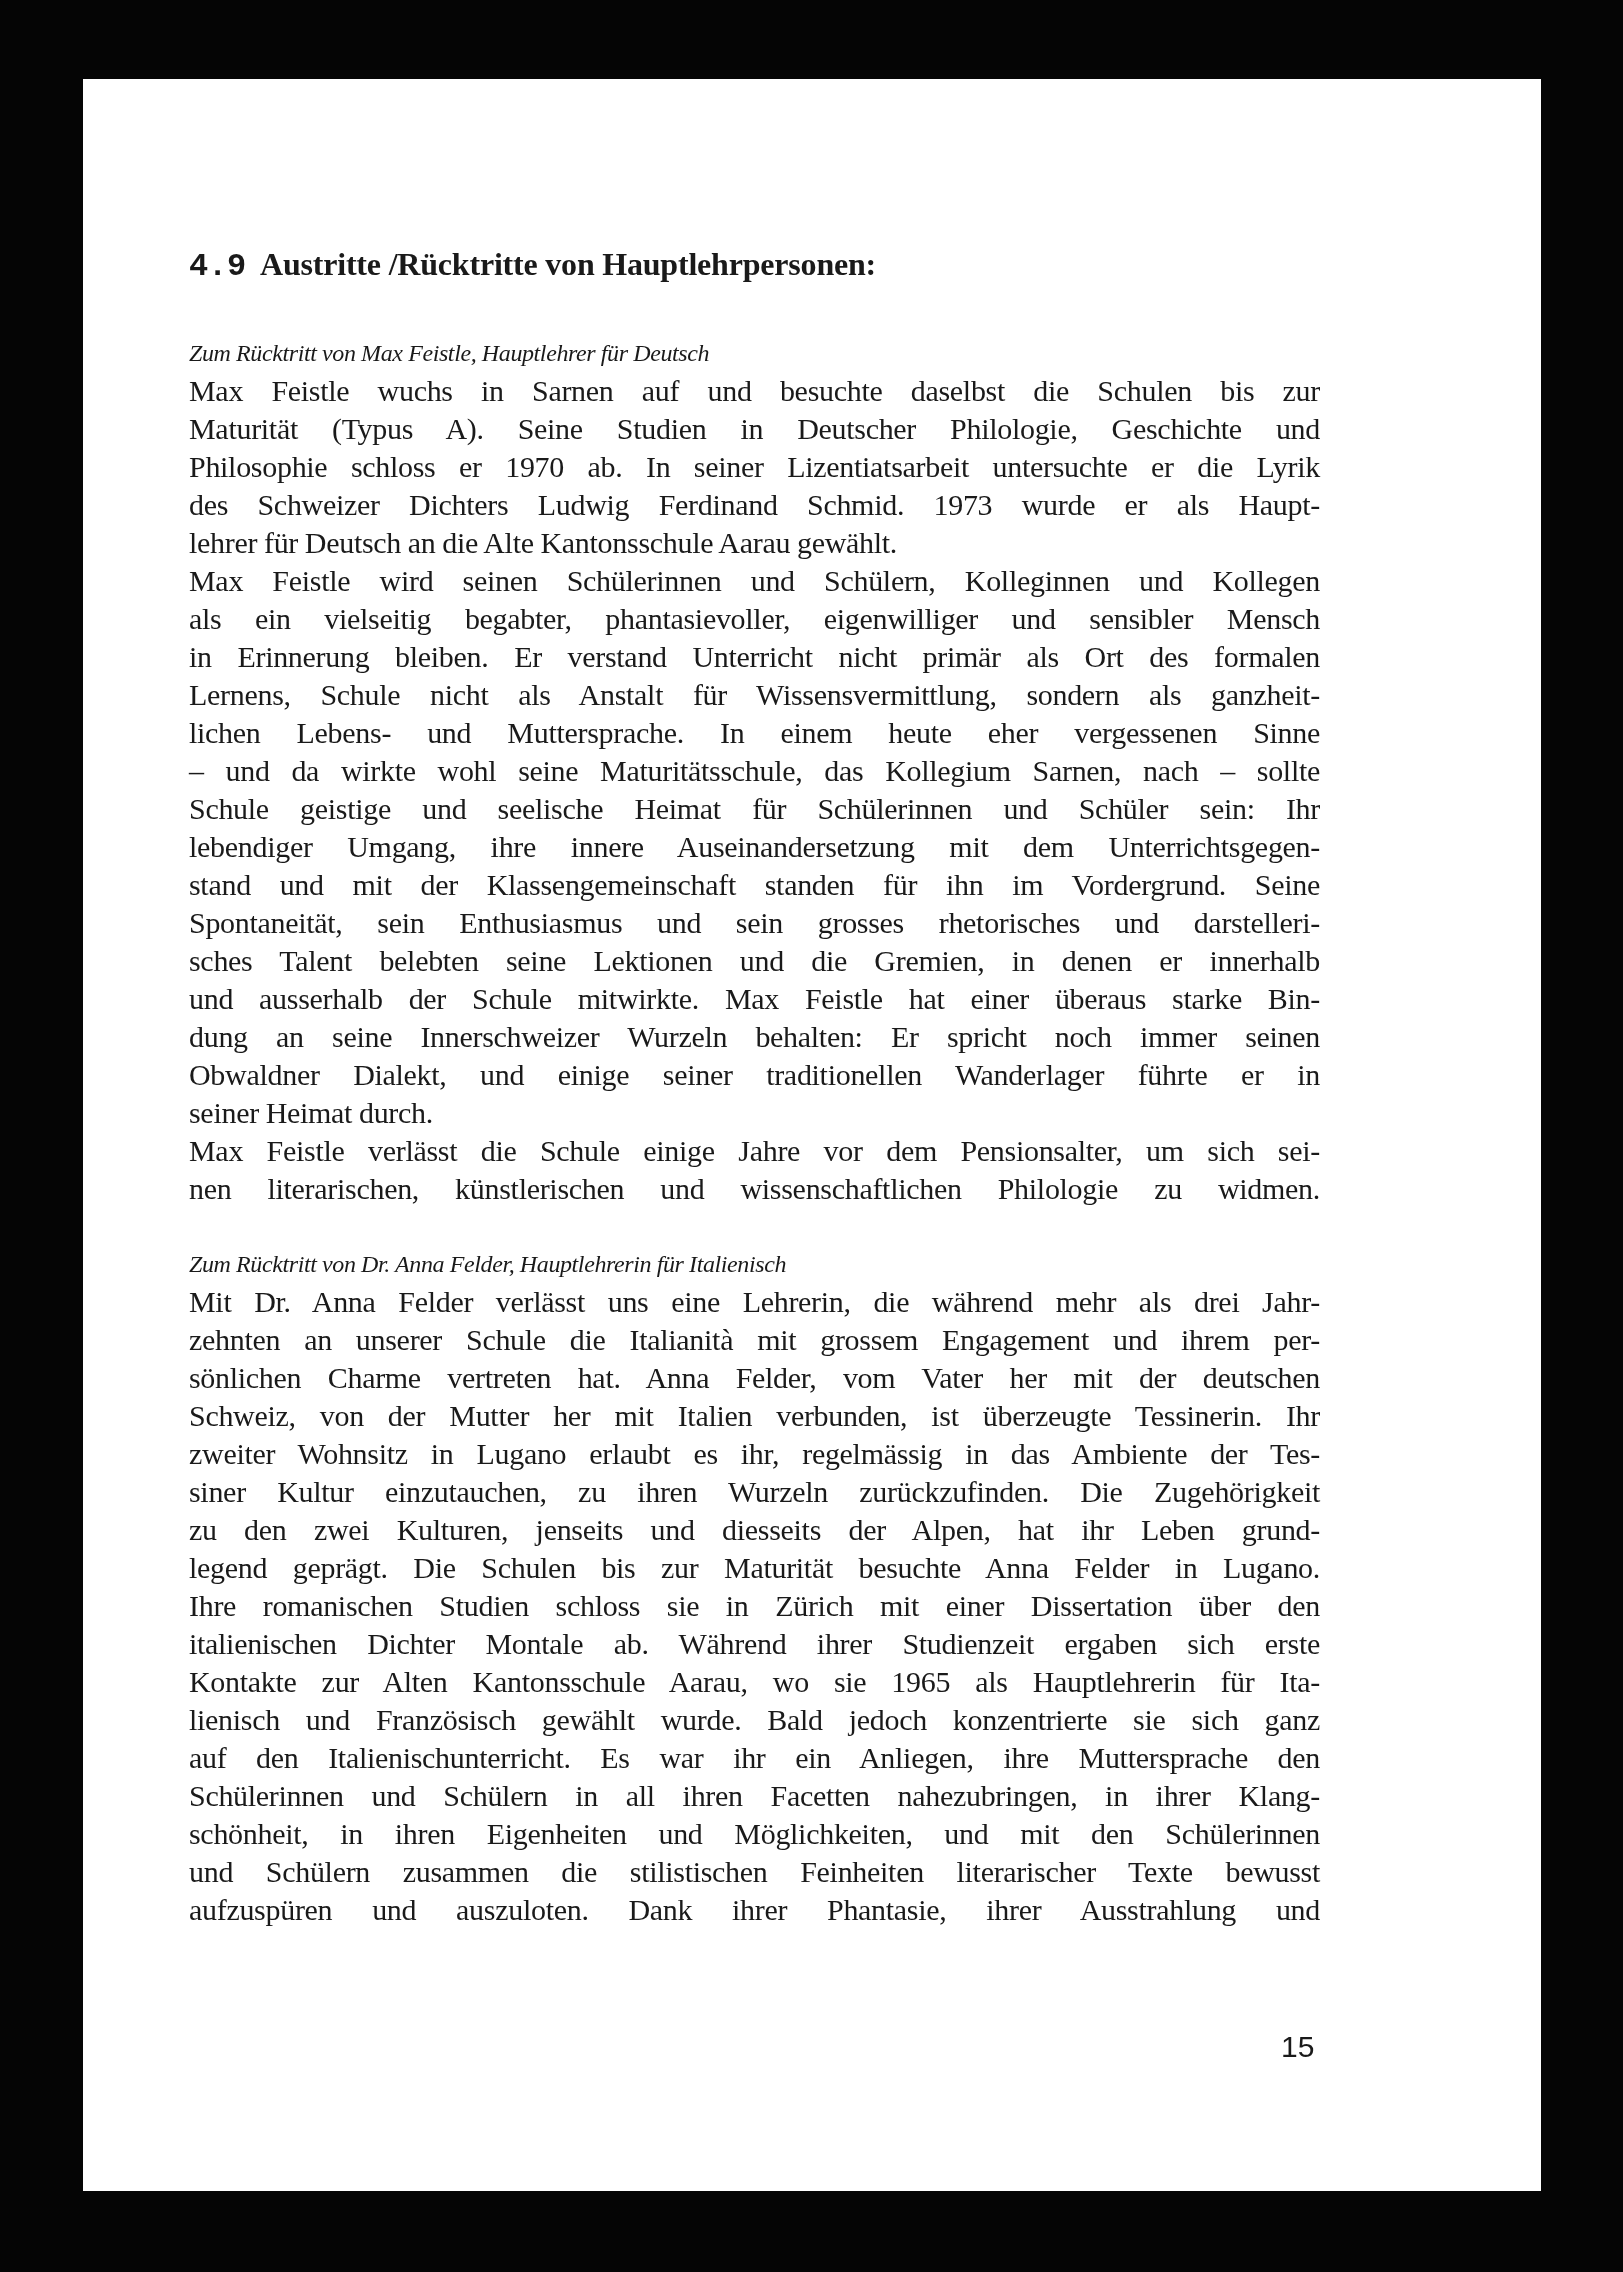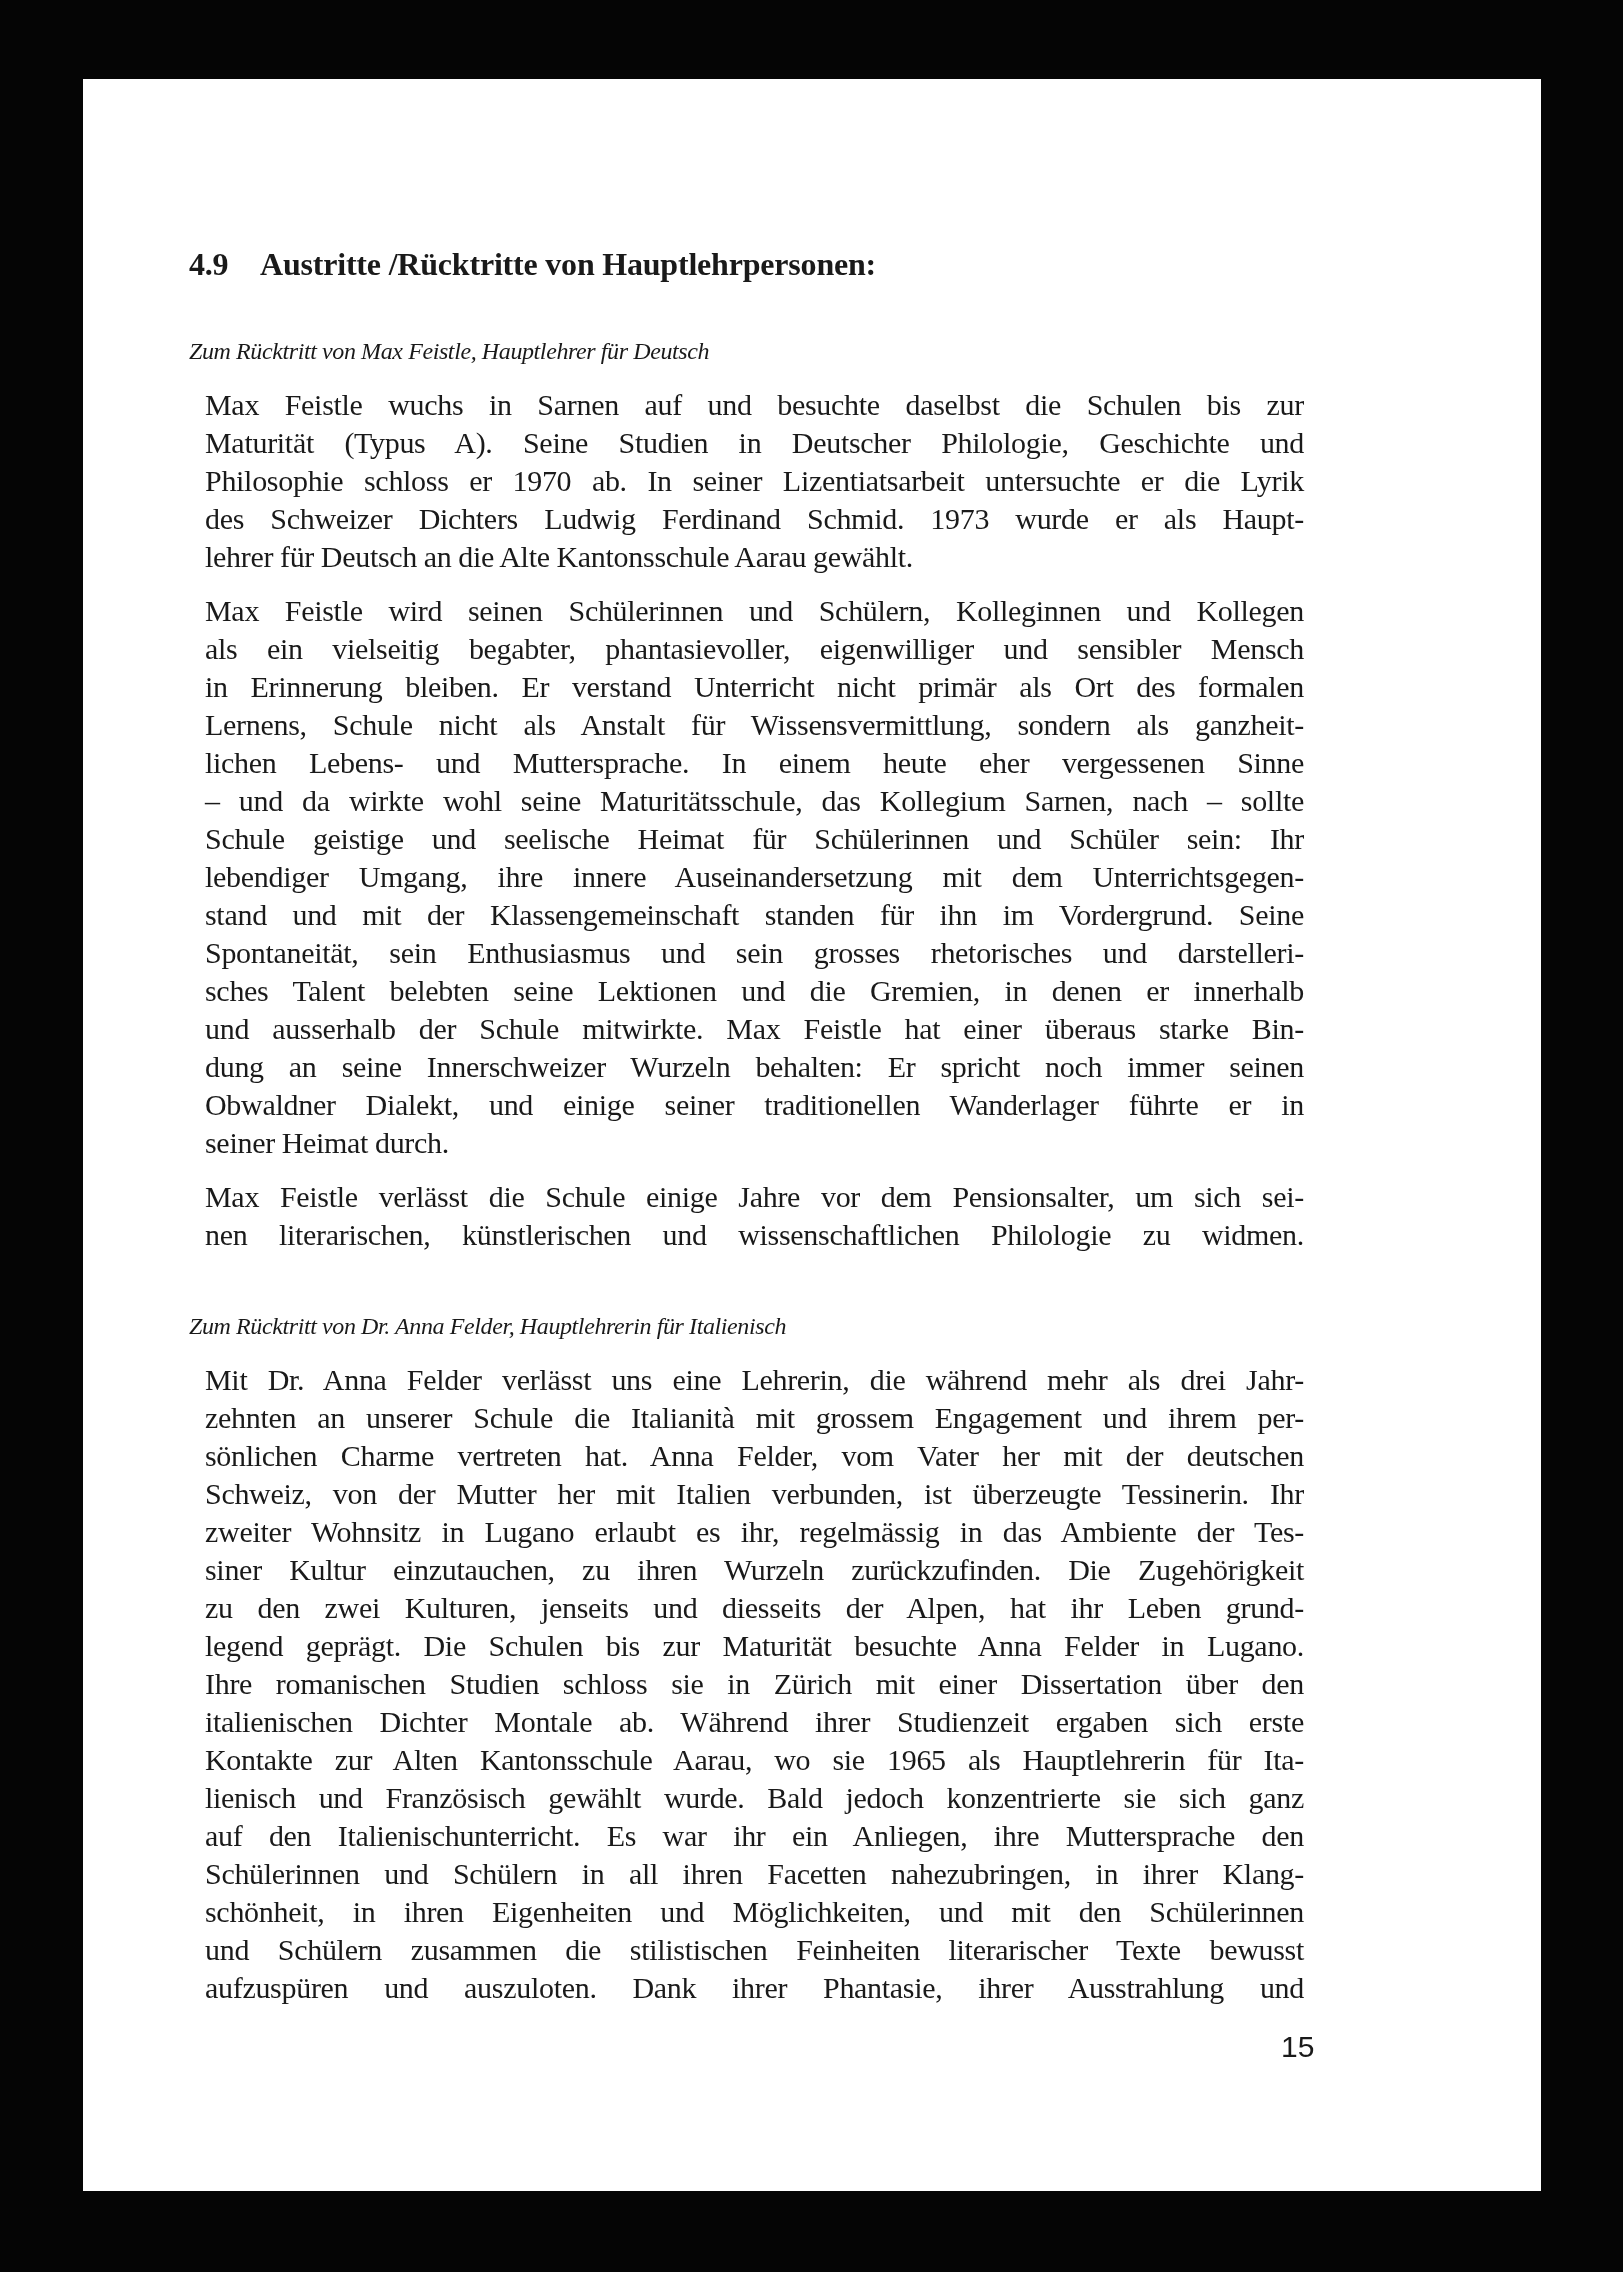--- a/index.html
+++ b/index.html
@@ -32,32 +32,33 @@
     .section-heading {
       font-weight: bold;
       font-size: 32px;
       line-height: 37px;
       margin: 0 0 49px 0;
       letter-spacing: -0.2px;
     }
     .section-heading .num {
       display: inline-block;
       width: 71px;
+      font-family: Liberation Mono, monospace;
     }
     .article-title {
       font-style: italic;
       font-size: 24px;
       line-height: 38px;
       margin: 0;
       letter-spacing: -0.4px;
     }
     .para {
       font-size: 30px;
       line-height: 38px;
-      margin: 16px;
+      margin: 0;
       text-align: justify;
       hyphens: manual;
       letter-spacing: -0.3px;
       word-spacing: -0.4px;
     }
     .line {
       display: block;
       text-align: justify;
       text-align-last: justify;
       white-space: nowrap;

